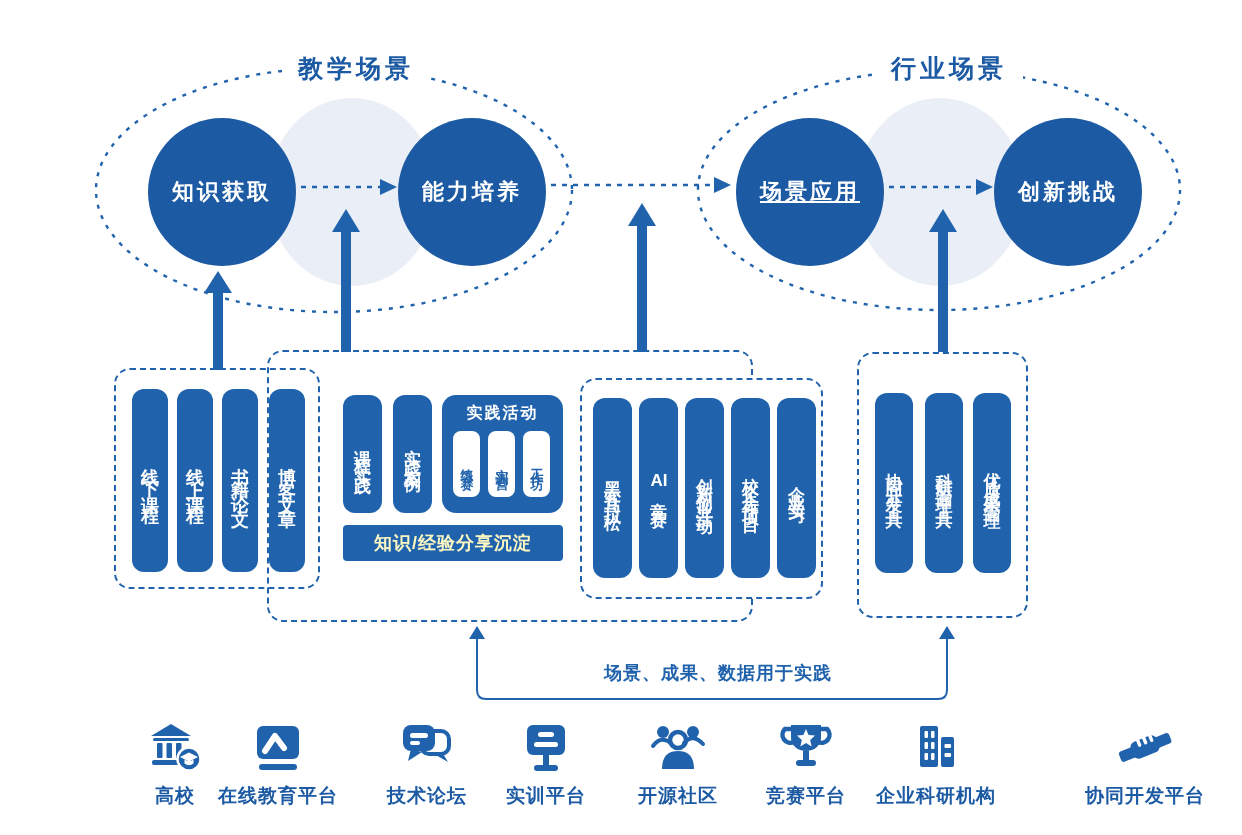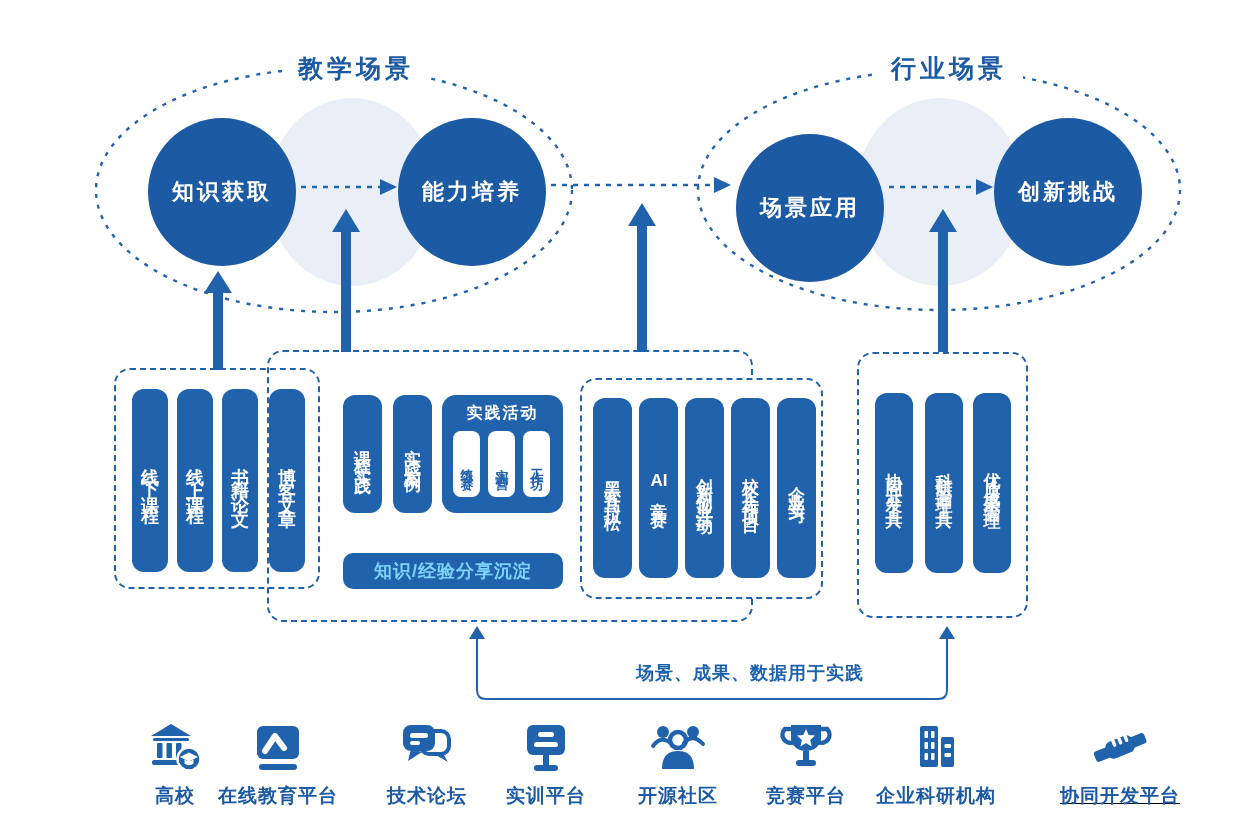--- a/index.html
+++ b/index.html
@@ -47,23 +47,23 @@
     display:flex;align-items:center;justify-content:center;
     writing-mode:vertical-rl;text-orientation:upright;
     font-weight:bold;font-size:13px;letter-spacing:4px;
   }
   .activity{position:absolute;background:var(--blue);border-radius:14px;z-index:4;}
   .activity-title{
     color:#fff;font-weight:bold;font-size:16px;letter-spacing:2px;
     text-align:center;margin-top:8px;
   }
   .hbar{
-    position:absolute;background:var(--blue);border-radius:10px;color:#7dd3fc;z-index:4;
-    display:flex;align-items:center;justify-content:center;
-    font-weight:bold;font-size:18px;letter-spacing:1px;margin-top:28px;
+    position:absolute;background:var(--blue);border-radius:4px;color:#fef9c3;z-index:4;
+    display:flex;align-items:center;justify-content:center;
+    font-weight:bold;font-size:18px;letter-spacing:1px;
   }
   .bracket-label{
     position:absolute;transform:translateX(-50%);z-index:4;white-space:nowrap;
     color:var(--blue);font-weight:bold;font-size:18px;letter-spacing:1px;
   }
   
   .platform{
     position:absolute;top:721px;transform:translateX(-50%);z-index:4;
     display:flex;flex-direction:column;align-items:center;
   }
@@ -87,21 +87,21 @@
 <div class="scene-label" style="left:949px;top:52px;">行业场景</div>
 
 <div class="circle" style="left:148px;top:118px;">
   <span>知识</span>
   <span>获取</span>
 </div>
 <div class="circle" style="left:398px;top:118px;">
   <span>能力</span>
   <span>培养</span>
 </div>
-<div class="circle" style="left:736px;top:134px;">
+<div class="circle" style="left:736px;top:118px;text-decoration:underline;">
   <span>场景</span>
   <span>应用</span>
 </div>
 <div class="circle" style="left:994px;top:118px;">
   <span>创新</span>
   <span>挑战</span>
 </div>
 
 <div class="dbox" style="left:267px;top:350px;width:486px;height:272px;"></div>
 <div class="dbox" style="left:114px;top:368px;width:206px;height:221px;"></div>
@@ -156,21 +156,21 @@
     <rect x="938" y="230" width="10" height="122"></rect>
     <polygon points="943,209 929,232 957,232"></polygon>
 
     <polygon points="477,626 469,639 485,639"></polygon>
     <polygon points="947,626 939,639 955,639"></polygon>
   </g>
 
   <path d="M477 637 L477 690 Q477 699 486 699 L938 699 Q947 699 947 690 L947 637" fill="none" stroke="#2063ac" stroke-width="2"></path>
 </svg>
 
-<div class="bracket-label" style="left:718px;top:661px;margin-left:32px;">场景、成果、数据用于实践</div>
+<div class="bracket-label" style="left:718px;top:661px;">场景、成果、数据用于实践</div>
 
 <div class="platform" style="left:175px;">
   <svg class="picon" viewBox="0 0 56 56">
     <polygon points="24,3 4,15 44,15"></polygon>
     <rect x="6" y="17" width="36" height="3" rx="1.5"></rect>
     <rect x="10" y="22" width="5.5" height="15" rx="1"></rect>
     <rect x="19.5" y="22" width="5.5" height="15" rx="1"></rect>
     <rect x="29" y="22" width="5.5" height="15" rx="1"></rect>
     <rect x="5" y="39" width="34" height="5" rx="2"></rect>
     <circle cx="42" cy="38" r="11.5" stroke="#fff" stroke-width="2.5"></circle>
@@ -245,21 +245,21 @@
     <rect x="23" y="21" width="3.5" height="7" fill="#fff" rx="1"></rect>
     <rect x="16.5" y="32" width="3.5" height="7" fill="#fff" rx="1"></rect>
     <rect x="23" y="32" width="3.5" height="7" fill="#fff" rx="1"></rect>
     <rect x="33" y="16" width="13" height="30" rx="2"></rect>
     <rect x="36.5" y="23" width="6.5" height="4" fill="#fff" rx="1"></rect>
     <rect x="36.5" y="32" width="6.5" height="4" fill="#fff" rx="1"></rect>
   </svg>
   <div class="lbl">企业科研机构</div>
 </div>
 
-<div class="platform" style="left:1120px;text-decoration:underline;">
+<div class="platform" style="left:1145px;">
   <svg class="picon" viewBox="0 0 56 56">
     <g transform="rotate(-22 28 26)">
       <rect x="1" y="21" width="17" height="11" rx="3"></rect>
       <rect x="38" y="21" width="17" height="11" rx="3"></rect>
       <rect x="14" y="17" width="28" height="18" rx="6"></rect>
       <rect x="22" y="15" width="3.4" height="9" rx="1.7" fill="#fff"></rect>
       <rect x="28.5" y="15" width="3.4" height="9" rx="1.7" fill="#fff"></rect>
       <rect x="35" y="15" width="3.4" height="9" rx="1.7" fill="#fff"></rect>
     </g>
   </svg>

